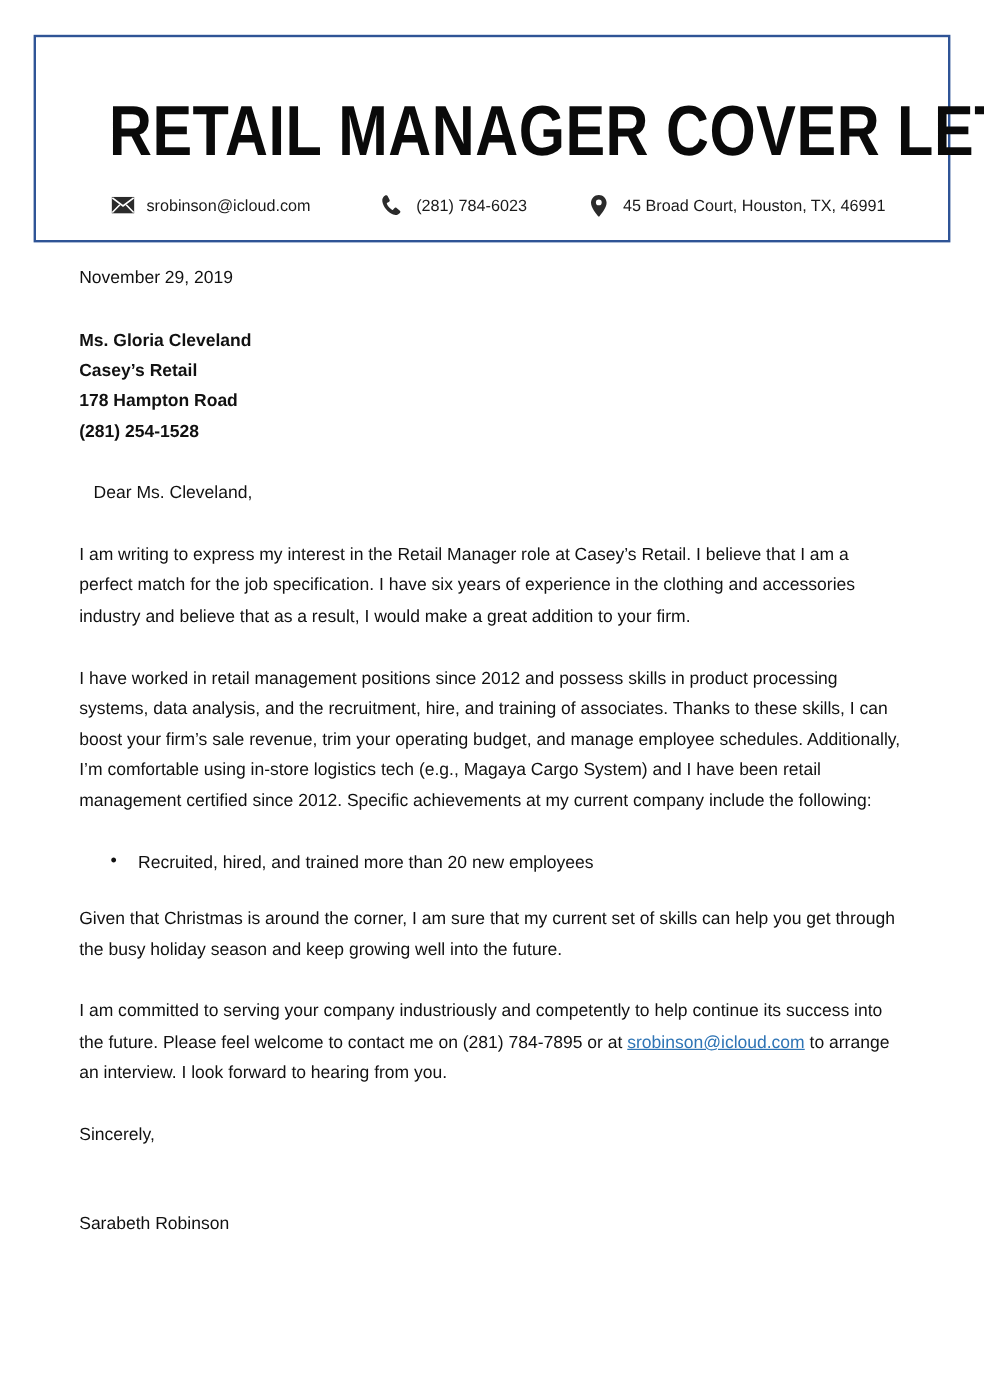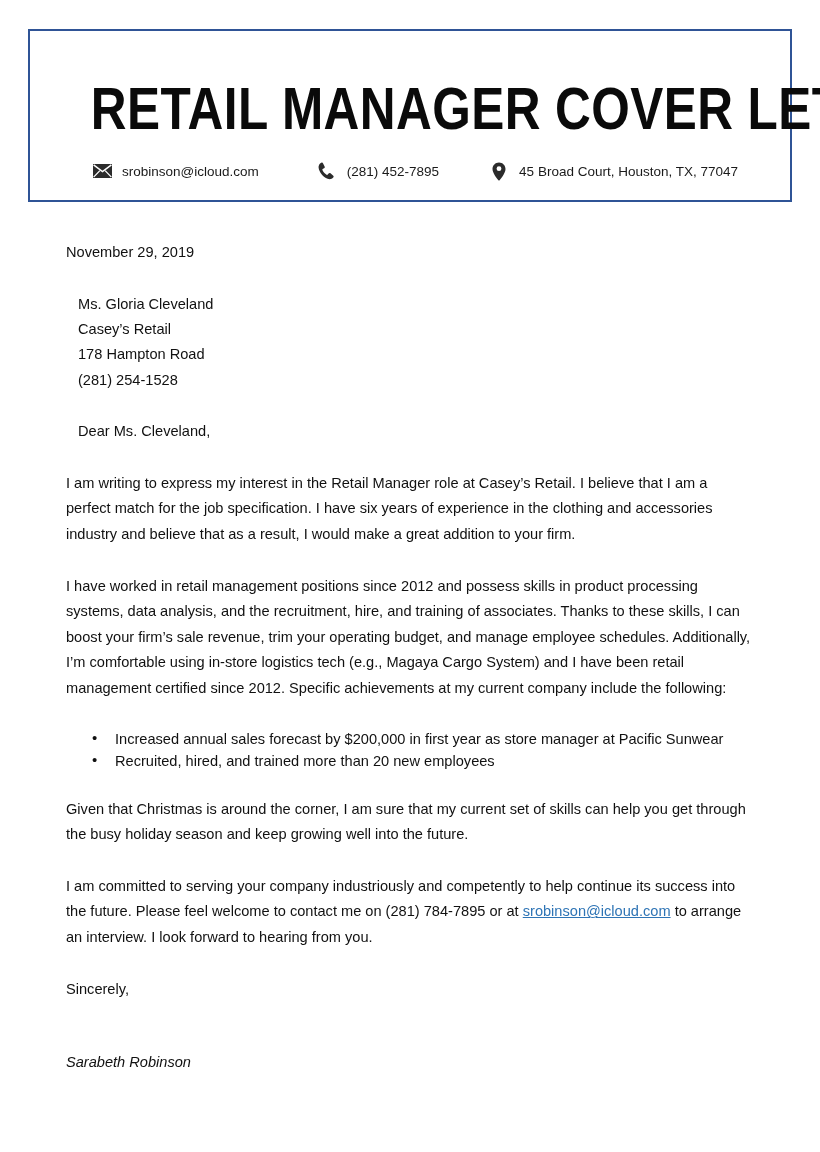--- a/index.html
+++ b/index.html
@@ -78,29 +78,29 @@
   .contact-item .ci-text {
     margin-left: 10px;
   }
   .gap-a { width: 58px; flex: 0 0 58px; }
   .gap-b { width: 50px; flex: 0 0 50px; }
 
   
   .body-area {
     position: absolute;
     left: 66px;
-    top: 240px;
+    top: 220px;
     width: 686px;
     font-size: 14.6px;
     line-height: 25.6px;
     color: #111111;
   }
   .blk { margin: 0; }
   .date-line { margin: 0 0 26px 0; }
-  .recipient { margin: 0 0 26px 12px; }
+  .recipient { margin: 0 0 26px 0; font-weight: bold; }
   .recipient div { line-height: 25.4px; }
   .salutation { margin: 0 0 26px 12px; }
   .para {
     margin: 0 0 26px 0;
     text-align: left;
   }
   .bullets {
     margin: 0 0 24px 0;
     padding: 0 0 0 49px;
     list-style: none;
@@ -116,21 +116,21 @@
     left: -23px;
     top: -1px;
     font-size: 15px;
     color: #111111;
   }
   .email-link {
     color: #2e74b5;
     text-decoration: underline;
   }
   .closing { margin: 0 0 26px 0; }
-  .signature { margin: 0; font-style: italic; }
+  .signature { margin: 0; }
 
   .spacer-sm { height: 22px; }
 </style>
 </head>
 <body>
 
 <div class="page">
 
   <div class="header-box">
 
@@ -150,33 +150,33 @@
       </div>
 
       <div class="gap-a"></div>
 
       <div class="contact-item">
         <span class="ci-icon">
           <svg width="17" height="18" viewBox="0 0 17 18">
             <path d="M3.3 0.8 C1.4 1.7 0.3 3.6 0.6 5.8 C1.2 10.3 5.0 15.0 9.6 16.8 C11.8 17.6 13.9 17.1 15.2 15.5 C15.9 14.6 15.8 14.1 15.0 13.4 L12.5 11.3 C11.8 10.7 11.2 10.8 10.6 11.5 L9.7 12.6 C9.4 13.0 9.1 13.0 8.6 12.7 C6.8 11.6 5.3 9.9 4.4 8.0 C4.2 7.5 4.3 7.2 4.7 7.0 L6.0 6.3 C6.8 5.9 7.0 5.3 6.6 4.5 L5.1 1.5 C4.7 0.7 4.2 0.4 3.3 0.8 Z" fill="#2b2b2b"></path>
           </svg>
         </span>
-        <span class="ci-text">(281) 452-7895</span>
+        <span class="ci-text">(281) 784-6023</span>
       </div>
 
       <div class="gap-b"></div>
 
       <div class="contact-item">
         <span class="ci-icon">
           <svg width="14" height="19" viewBox="0 0 14 19">
             <path d="M7 0.5 C3.4 0.5 0.5 3.4 0.5 7 C0.5 11.3 5.3 16.8 6.4 18.2 C6.7 18.6 7.3 18.6 7.6 18.2 C8.7 16.8 13.5 11.3 13.5 7 C13.5 3.4 10.6 0.5 7 0.5 Z" fill="#2b2b2b"></path>
             <circle cx="7" cy="6.7" r="2.4" fill="#ffffff"></circle>
           </svg>
         </span>
-        <span class="ci-text">45 Broad Court, Houston, TX, 77047</span>
+        <span class="ci-text">45 Broad Court, Houston, TX, 46991</span>
       </div>
 
     </div>
   </div>
 
   <div class="body-area">
 
     <p class="blk date-line">November 29, 2019</p>
 
     <div class="recipient">
@@ -186,21 +186,20 @@
       <div>(281) 254-1528</div>
     </div>
 
     <p class="blk salutation">Dear Ms. Cleveland,</p>
 
     <p class="para">I am writing to express my interest in the Retail Manager role at Casey’s Retail. I believe that I am a perfect match for the job specification. I have six years of experience in the clothing and accessories industry and believe that as a result, I would make a great addition to your firm.</p>
 
     <p class="para">I have worked in retail management positions since 2012 and possess skills in product processing systems, data analysis, and the recruitment, hire, and training of associates. Thanks to these skills, I can boost your firm’s sale revenue, trim your operating budget, and manage employee schedules. Additionally, I’m comfortable using in-store logistics tech (e.g., Magaya Cargo System) and I have been retail management certified since 2012. Specific achievements at my current company include the following:</p>
 
     <ul class="bullets">
-      <li>Increased annual sales forecast by $200,000 in first year as store manager at Pacific Sunwear</li>
       <li>Recruited, hired, and trained more than 20 new employees</li>
     </ul>
 
     <p class="para">Given that Christmas is around the corner, I am sure that my current set of skills can help you get through the busy holiday season and keep growing well into the future.</p>
 
     <p class="para"><span>I am committed to serving your company industriously and competently to help continue its success into the future. Please feel welcome to contact me on (281) 784-7895 or at </span><a class="email-link" href="#">srobinson@icloud.com</a><span> to arrange an interview. I look forward to hearing from you.</span></p>
 
     <p class="blk closing">Sincerely,</p>
 
     <div class="spacer-sm"></div>

